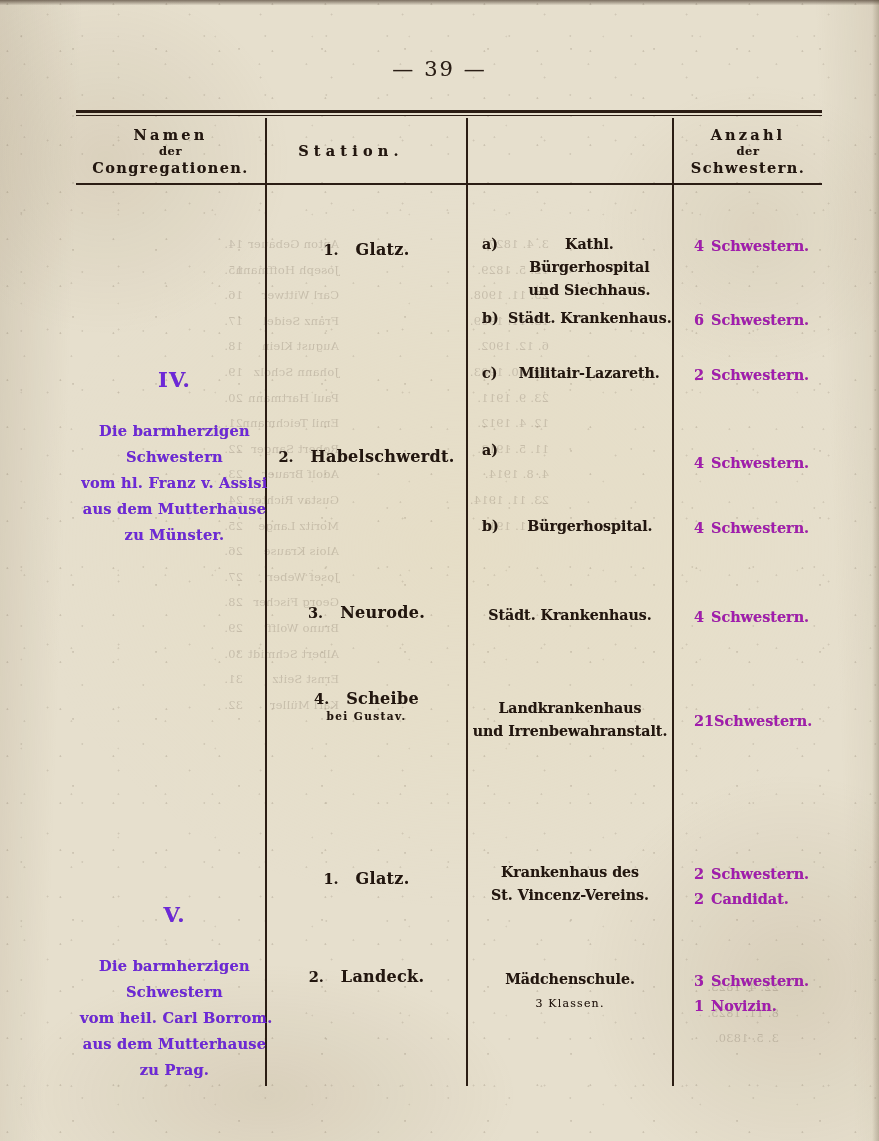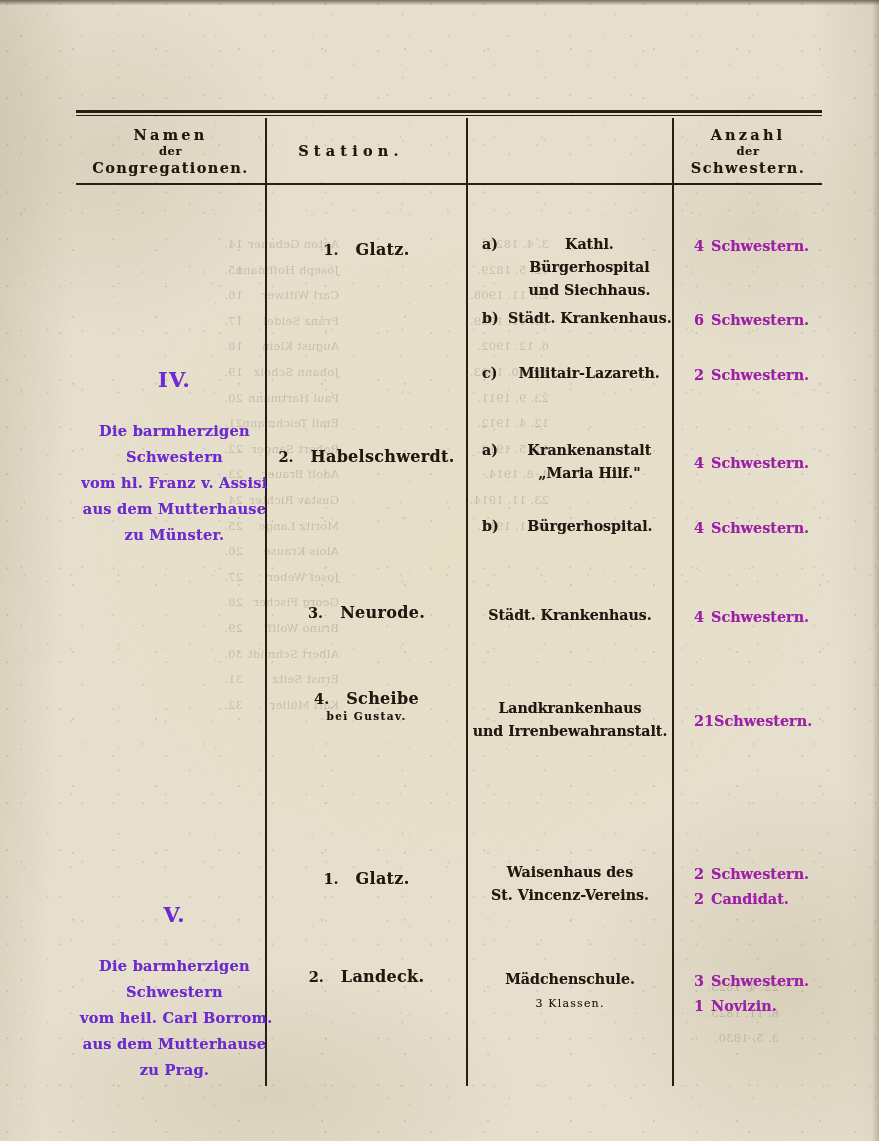--- a/index.html
+++ b/index.html
@@ -332,20 +332,23 @@
     <div class="bleed-col" style="left:100px; top:975px;">22. 4. 1823.
 8. 11. 1825.
 3. 5. 1830.</div>
   </div>
 
   <div class="paper-grain"></div>
   <div class="paper-speckle"></div>
   <div class="edge-top"></div>
   <div class="edge-right"></div>
 
+  <div class="folio ink-soft">
+    <span class="dash">—</span><span>39</span><span class="dash">—</span>
+  </div>
 
   <div class="table-frame">
 
     <div class="rule rule-top-thick"></div>
     <div class="rule rule-top-hair"></div>
     <div class="rule rule-head"></div>
 
     <div class="vrule v1"></div>
     <div class="vrule v2"></div>
     <div class="vrule v3"></div>
@@ -425,24 +428,20 @@
       <div class="station ink-soft" style="top:262px;">
         <div class="srow">
           <span class="snum">2.</span>
           <span class="sname">Habelschwerdt.</span>
         </div>
       </div>
 
       <div class="scope ink-soft" style="top:254px;">
         <div class="lettered">
           <span class="lbl">a)</span>
-          <span class="body">
-            <span>Krankenanstalt</span><br>
-            <span>„Maria Hilf."</span>
-          </span>
         </div>
       </div>
       <div class="count ink-soft" style="top:265px;">
         <span class="cnum">4</span><span>Schwestern.</span>
       </div>
 
       <div class="scope ink-soft" style="top:330px;">
         <div class="lettered">
           <span class="lbl">b)</span>
           <span class="body">Bürgerhospital.</span>
@@ -489,21 +488,21 @@
         <div class="cline">zu Prag.</div>
       </div>
 
       <div class="station ink-soft" style="top:684px;">
         <div class="srow">
           <span class="snum">1.</span>
           <span class="sname">Glatz.</span>
         </div>
       </div>
       <div class="scope centered ink-soft" style="top:676px;">
-        <span>Waisenhaus des</span><br>
+        <span>Krankenhaus des</span><br>
         <span>St. Vincenz-Vereins.</span>
       </div>
       <div class="count ink-soft" style="top:676px;">
         <div><span class="cnum">2</span><span>Schwestern.</span></div>
         <div><span class="cnum">2</span><span>Candidat.</span></div>
       </div>
 
       <div class="station ink-soft" style="top:782px;">
         <div class="srow">
           <span class="snum">2.</span>

